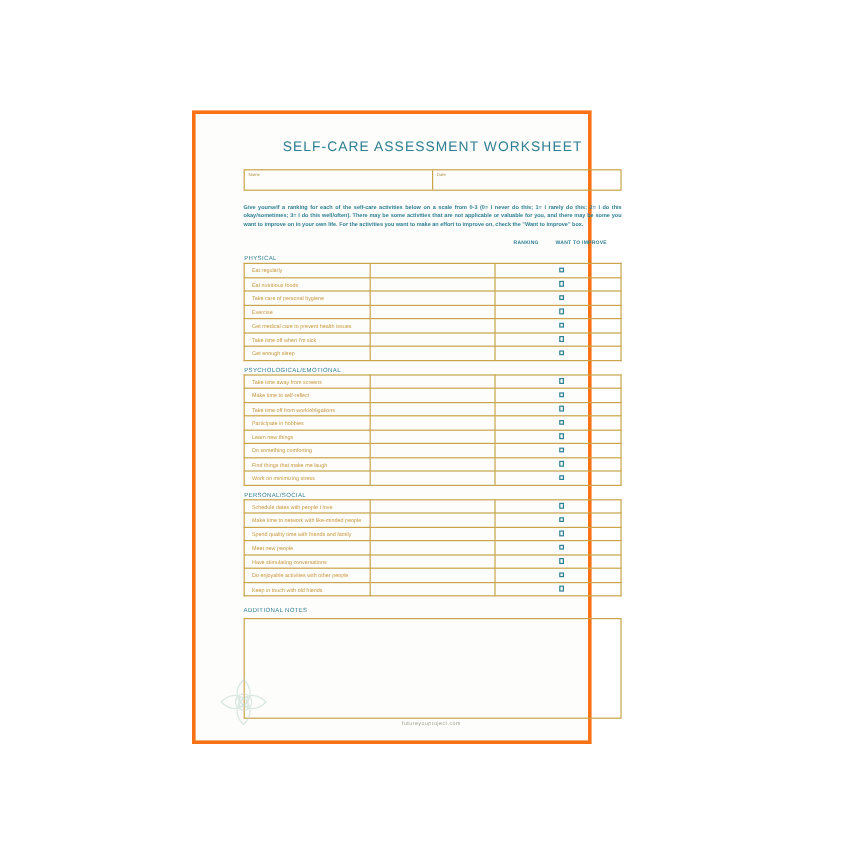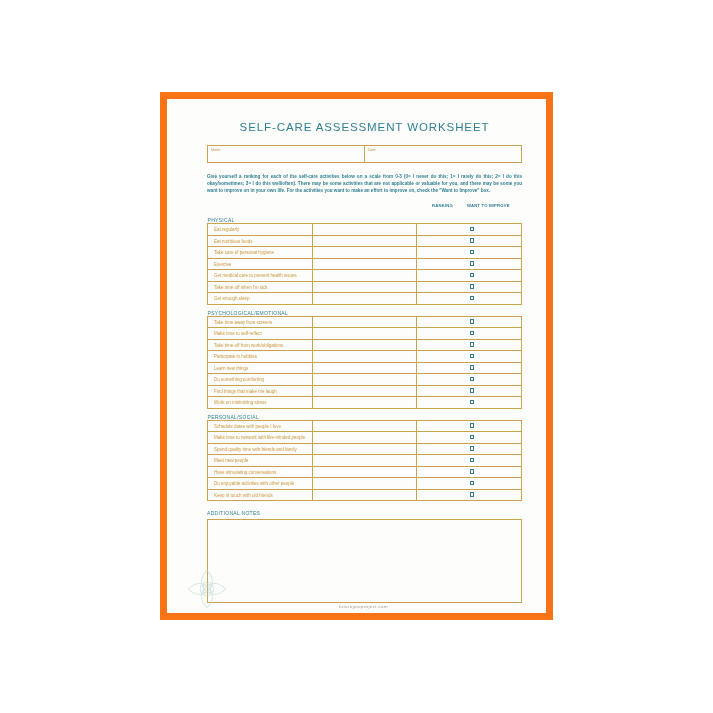--- a/index.html
+++ b/index.html
@@ -15,24 +15,24 @@
     width: 713px;
     height: 713px;
     background: #ffffff;
     overflow: hidden;
   }
   
   .sheet {
     position: absolute;
     left: 160px;
     top: 92px;
-    width: 393px;
+    width: 333px;
     height: 528px;
     background: #fdfdfb;
-    border: 7px solid #f97316;
+    border: 3px solid #f97316;
     box-sizing: border-box;
   }
   .inner {
     position: absolute;
     left: 40px;
     top: 22px;
     width: 315px;
     height: 480px;
   }
   .title {

